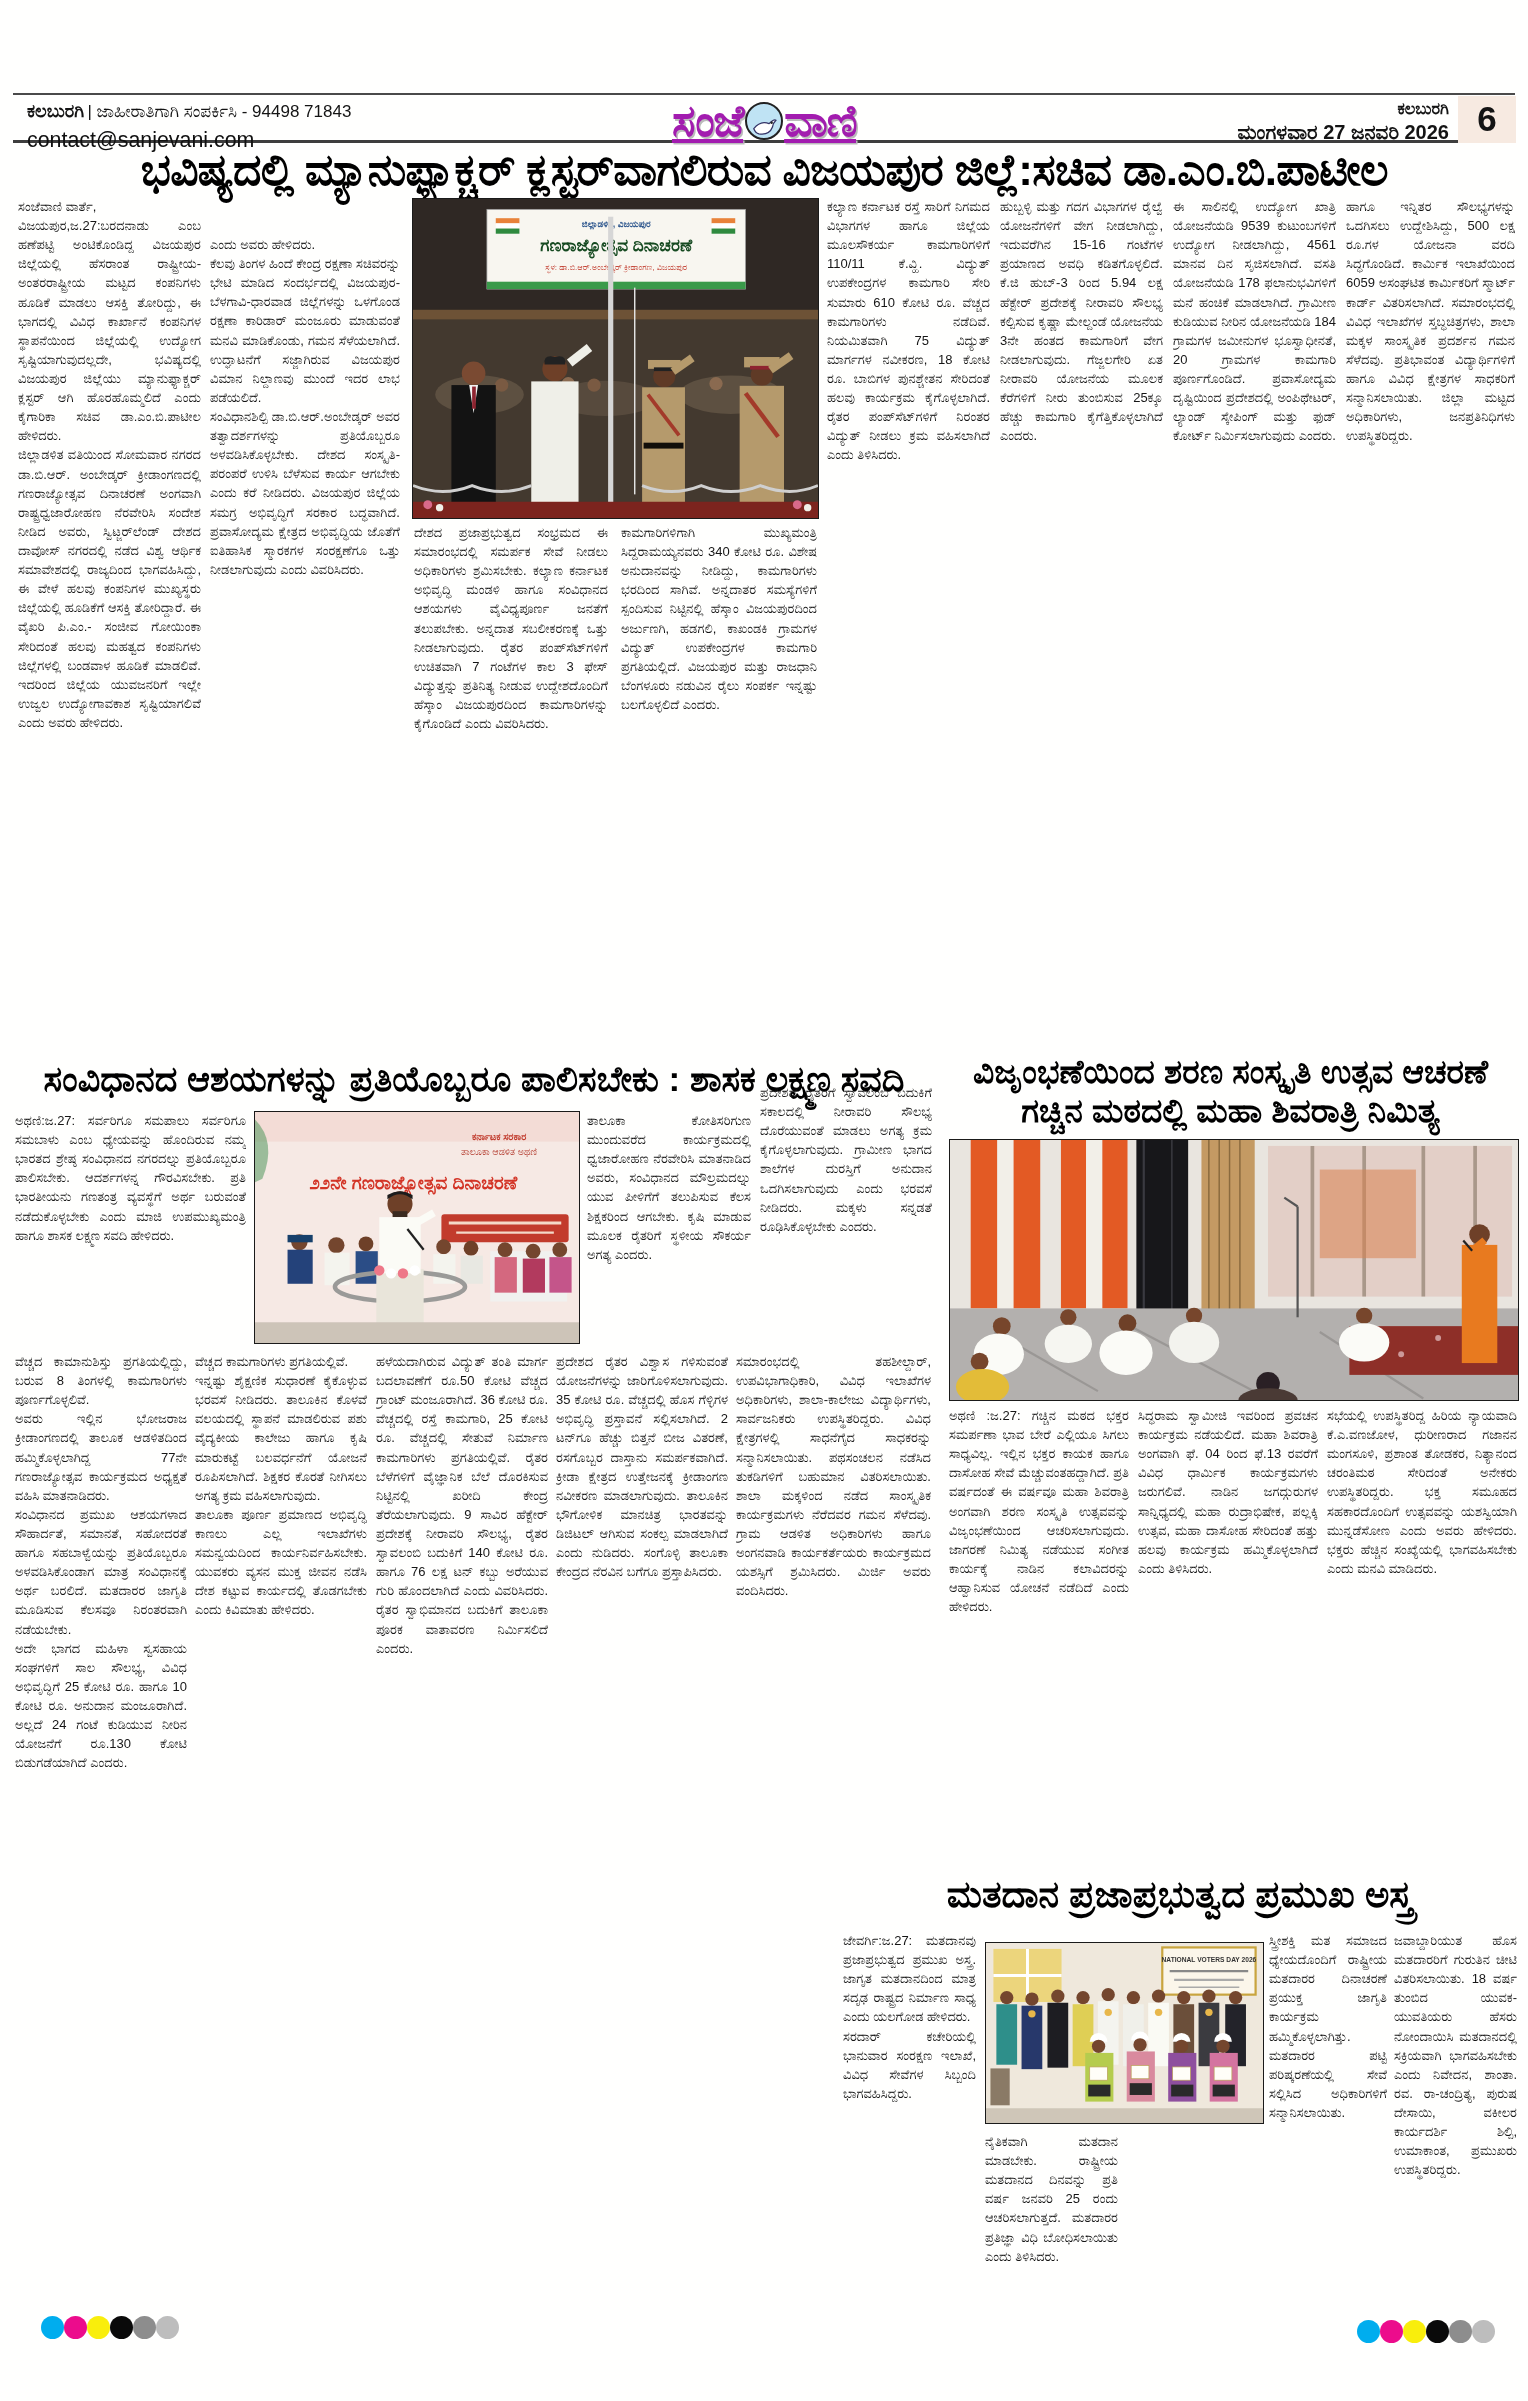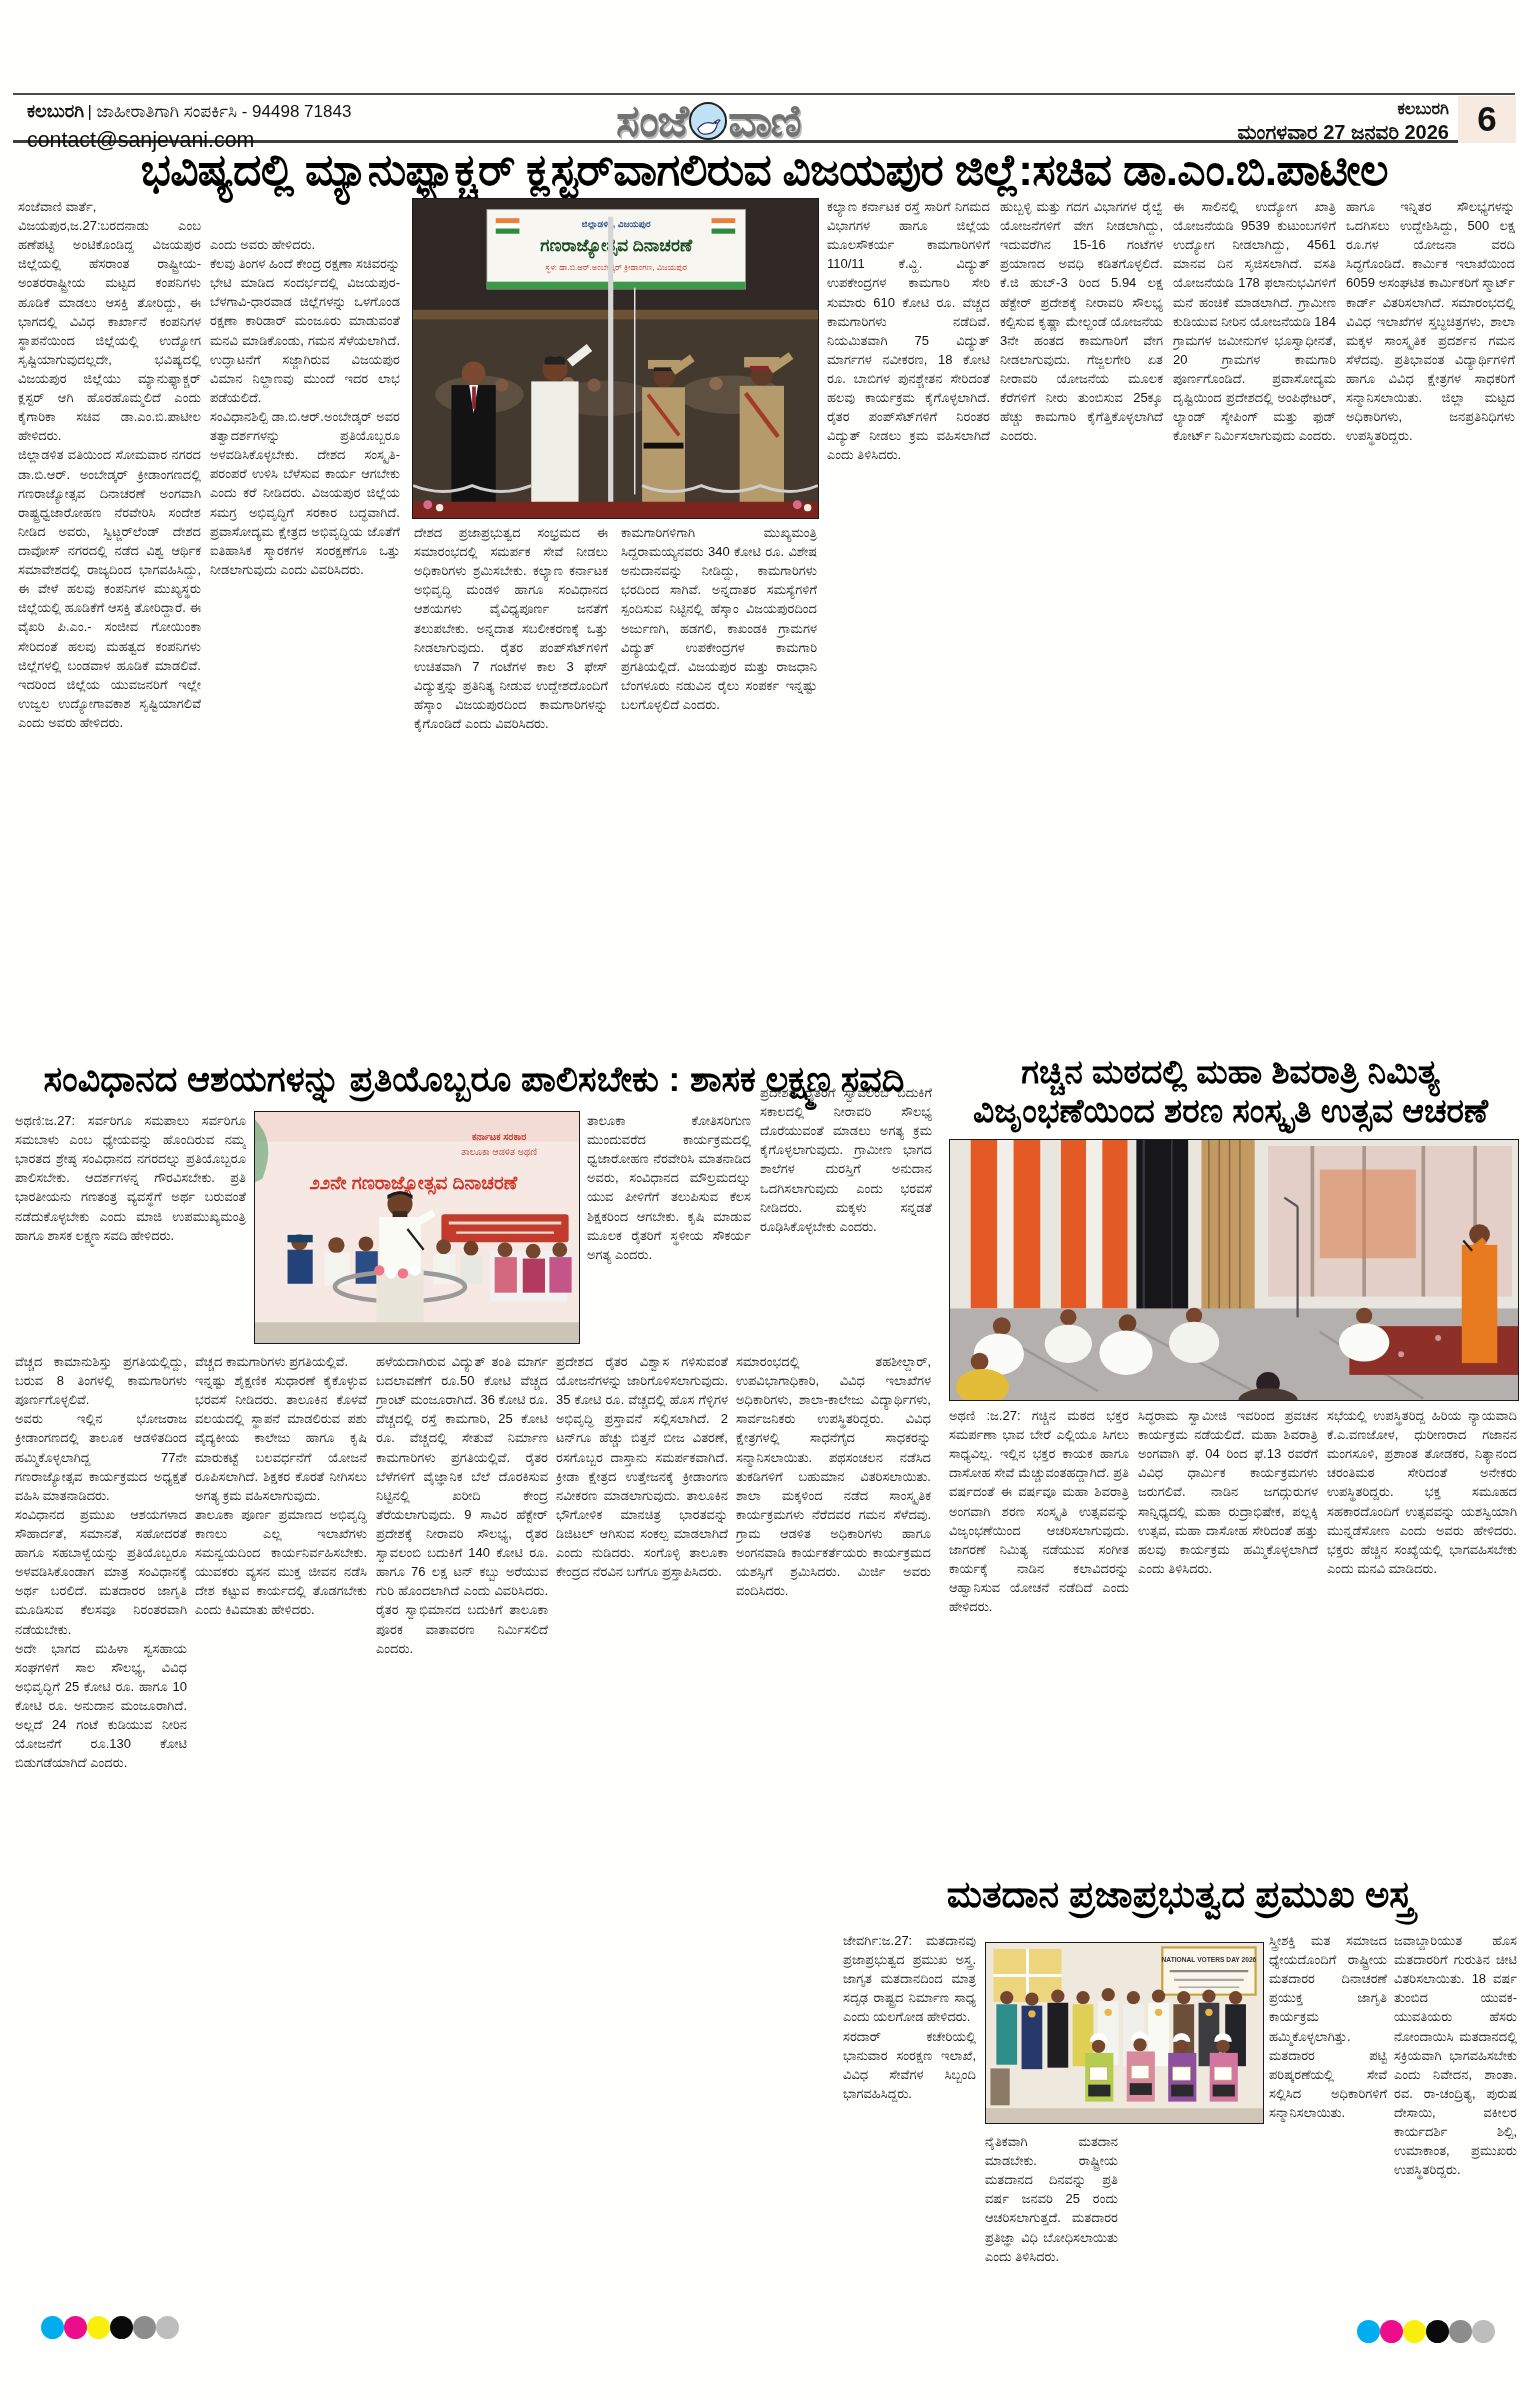--- a/index.html
+++ b/index.html
@@ -4,22 +4,22 @@
 <style>
   html,body{margin:0;padding:0;background:#d9d9d9;}
   .sheet{position:relative;width:1528px;height:2401px;background:#fffffe;margin:0 auto;
          font-family:"Liberation Sans","DejaVu Sans",sans-serif;color:#141414;overflow:hidden;}
   .abs{position:absolute;}
   .rule{background:#4a4a4a;}
   .hdr-left{left:27px;top:101px;width:518px;}
   .hdr-city{font-weight:bold;font-size:18px;}
   .hdr-contact{font-size:17px;}
   .hdr-email{font-size:21.4px;margin-top:6px;color:#111;}
-  .masthead{left:616px;top:96px;width:296px;text-align:left;font-size:44px;font-weight:900;
-            letter-spacing:-1.5px;color:#737373;text-shadow:1.5px 1.5px 0 #bbb;white-space:nowrap;}
+  .masthead{left:616px;top:96px;width:296px;text-align:center;font-size:44px;font-weight:900;
+            letter-spacing:-1.5px;color:#a21caf;text-shadow:1.5px 1.5px 0 #bbb;white-space:nowrap;text-decoration:underline;}
   .mast-dove{display:inline-block;width:34px;height:34px;border-radius:50%;background:#bfe3f4;
              border:2.2px solid #222;vertical-align:middle;margin:0 1.5px;position:relative;top:-3px;}
   .hdr-right{left:1153px;top:99px;width:296px;text-align:right;}
   .hdr-ed-city{font-size:16.3px;font-weight:bold;}
   .hdr-date{font-size:20px;font-weight:bold;margin-top:3px;}
   .pagenum{left:1458px;top:96px;width:58px;height:47px;background:#f7eae1;
            font-size:35px;font-weight:900;text-align:center;line-height:46px;}
   .h1main{left:16.3px;top:145px;width:1496px;height:49px;font-size:44px;font-weight:900;
           text-align:center;white-space:nowrap;letter-spacing:-0.7px;color:#000000;}
   .h2{font-weight:900;text-align:center;color:#000;}
@@ -197,22 +197,22 @@
 ಸಂವಿಧಾನದ ಪ್ರಮುಖ ಆಶಯಗಳಾದ ಸೌಹಾರ್ದತೆ, ಸಮಾನತೆ, ಸಹೋದರತೆ ಹಾಗೂ ಸಹಬಾಳ್ವೆಯನ್ನು ಪ್ರತಿಯೊಬ್ಬರೂ ಅಳವಡಿಸಿಕೊಂಡಾಗ ಮಾತ್ರ ಸಂವಿಧಾನಕ್ಕೆ ಅರ್ಥ ಬರಲಿದೆ. ಮತದಾರರ ಜಾಗೃತಿ ಮೂಡಿಸುವ ಕೆಲಸವೂ ನಿರಂತರವಾಗಿ ನಡೆಯಬೇಕು.
 ಅದೇ ಭಾಗದ ಮಹಿಳಾ ಸ್ವಸಹಾಯ ಸಂಘಗಳಿಗೆ ಸಾಲ ಸೌಲಭ್ಯ, ವಿವಿಧ ಅಭಿವೃದ್ಧಿಗೆ 25 ಕೋಟಿ ರೂ. ಹಾಗೂ 10 ಕೋಟಿ ರೂ. ಅನುದಾನ ಮಂಜೂರಾಗಿದೆ. ಅಲ್ಲದೆ 24 ಗಂಟೆ ಕುಡಿಯುವ ನೀರಿನ ಯೋಜನೆಗೆ ರೂ.130 ಕೋಟಿ ಬಿಡುಗಡೆಯಾಗಿದೆ ಎಂದರು.</div>
   <div class="tcol" style="left:195px;top:1352px;width:172px;height:970px;">ವೆಚ್ಚದ ಕಾಮಗಾರಿಗಳು ಪ್ರಗತಿಯಲ್ಲಿವೆ.
 ಇನ್ನಷ್ಟು ಶೈಕ್ಷಣಿಕ ಸುಧಾರಣೆ ಕೈಕೊಳ್ಳುವ ಭರವಸೆ ನೀಡಿದರು. ತಾಲೂಕಿನ ಕೊಳವೆ ವಲಯದಲ್ಲಿ ಸ್ಥಾಪನೆ ಮಾಡಲಿರುವ ಪಶು ವೈದ್ಯಕೀಯ ಕಾಲೇಜು ಹಾಗೂ ಕೃಷಿ ಮಾರುಕಟ್ಟೆ ಬಲವರ್ಧನೆಗೆ ಯೋಜನೆ ರೂಪಿಸಲಾಗಿದೆ. ಶಿಕ್ಷಕರ ಕೊರತೆ ನೀಗಿಸಲು ಅಗತ್ಯ ಕ್ರಮ ವಹಿಸಲಾಗುವುದು.
 ತಾಲೂಕಾ ಪೂರ್ಣ ಪ್ರಮಾಣದ ಅಭಿವೃದ್ಧಿ ಕಾಣಲು ಎಲ್ಲ ಇಲಾಖೆಗಳು ಸಮನ್ವಯದಿಂದ ಕಾರ್ಯನಿರ್ವಹಿಸಬೇಕು. ಯುವಕರು ವ್ಯಸನ ಮುಕ್ತ ಜೀವನ ನಡೆಸಿ ದೇಶ ಕಟ್ಟುವ ಕಾರ್ಯದಲ್ಲಿ ತೊಡಗಬೇಕು ಎಂದು ಕಿವಿಮಾತು ಹೇಳಿದರು.</div>
   <div class="tcol" style="left:376px;top:1352px;width:172px;height:970px;">ಹಳೆಯದಾಗಿರುವ ವಿದ್ಯುತ್ ತಂತಿ ಮಾರ್ಗ ಬದಲಾವಣೆಗೆ ರೂ.50 ಕೋಟಿ ವೆಚ್ಚದ ಗ್ರಾಂಟ್ ಮಂಜೂರಾಗಿದೆ. 36 ಕೋಟಿ ರೂ. ವೆಚ್ಚದಲ್ಲಿ ರಸ್ತೆ ಕಾಮಗಾರಿ, 25 ಕೋಟಿ ರೂ. ವೆಚ್ಚದಲ್ಲಿ ಸೇತುವೆ ನಿರ್ಮಾಣ ಕಾಮಗಾರಿಗಳು ಪ್ರಗತಿಯಲ್ಲಿವೆ. ರೈತರ ಬೆಳೆಗಳಿಗೆ ವೈಜ್ಞಾನಿಕ ಬೆಲೆ ದೊರಕಿಸುವ ನಿಟ್ಟಿನಲ್ಲಿ ಖರೀದಿ ಕೇಂದ್ರ ತೆರೆಯಲಾಗುವುದು. 9 ಸಾವಿರ ಹೆಕ್ಟೇರ್ ಪ್ರದೇಶಕ್ಕೆ ನೀರಾವರಿ ಸೌಲಭ್ಯ, ರೈತರ ಸ್ವಾವಲಂಬಿ ಬದುಕಿಗೆ 140 ಕೋಟಿ ರೂ. ಹಾಗೂ 76 ಲಕ್ಷ ಟನ್ ಕಬ್ಬು ಅರೆಯುವ ಗುರಿ ಹೊಂದಲಾಗಿದೆ ಎಂದು ವಿವರಿಸಿದರು. ರೈತರ ಸ್ವಾಭಿಮಾನದ ಬದುಕಿಗೆ ತಾಲೂಕಾ ಪೂರಕ ವಾತಾವರಣ ನಿರ್ಮಿಸಲಿದೆ ಎಂದರು.</div>
   <div class="tcol" style="left:556px;top:1352px;width:172px;height:970px;">ಪ್ರದೇಶದ ರೈತರ ವಿಶ್ವಾಸ ಗಳಿಸುವಂತೆ ಯೋಜನೆಗಳನ್ನು ಜಾರಿಗೊಳಿಸಲಾಗುವುದು. 35 ಕೋಟಿ ರೂ. ವೆಚ್ಚದಲ್ಲಿ ಹೊಸ ಗೆಳ್ಳಿಗಳ ಅಭಿವೃದ್ಧಿ ಪ್ರಸ್ತಾವನೆ ಸಲ್ಲಿಸಲಾಗಿದೆ. 2 ಟನ್‌ಗೂ ಹೆಚ್ಚು ಬಿತ್ತನೆ ಬೀಜ ವಿತರಣೆ, ರಸಗೊಬ್ಬರ ದಾಸ್ತಾನು ಸಮರ್ಪಕವಾಗಿದೆ. ಕ್ರೀಡಾ ಕ್ಷೇತ್ರದ ಉತ್ತೇಜನಕ್ಕೆ ಕ್ರೀಡಾಂಗಣ ನವೀಕರಣ ಮಾಡಲಾಗುವುದು. ತಾಲೂಕಿನ ಭೌಗೋಳಿಕ ಮಾನಚಿತ್ರ ಭಾರತವನ್ನು ಡಿಜಿಟಲ್ ಆಗಿಸುವ ಸಂಕಲ್ಪ ಮಾಡಲಾಗಿದೆ ಎಂದು ನುಡಿದರು. ಸಂಗೊಳ್ಳಿ ತಾಲೂಕಾ ಕೇಂದ್ರದ ನೆರವಿನ ಬಗೆಗೂ ಪ್ರಸ್ತಾಪಿಸಿದರು.</div>
   <div class="tcol" style="left:736px;top:1352px;width:195px;height:497px;">ಸಮಾರಂಭದಲ್ಲಿ ತಹಶೀಲ್ದಾರ್, ಉಪವಿಭಾಗಾಧಿಕಾರಿ, ವಿವಿಧ ಇಲಾಖೆಗಳ ಅಧಿಕಾರಿಗಳು, ಶಾಲಾ-ಕಾಲೇಜು ವಿದ್ಯಾರ್ಥಿಗಳು, ಸಾರ್ವಜನಿಕರು ಉಪಸ್ಥಿತರಿದ್ದರು. ವಿವಿಧ ಕ್ಷೇತ್ರಗಳಲ್ಲಿ ಸಾಧನೆಗೈದ ಸಾಧಕರನ್ನು ಸನ್ಮಾನಿಸಲಾಯಿತು. ಪಥಸಂಚಲನ ನಡೆಸಿದ ತುಕಡಿಗಳಿಗೆ ಬಹುಮಾನ ವಿತರಿಸಲಾಯಿತು. ಶಾಲಾ ಮಕ್ಕಳಿಂದ ನಡೆದ ಸಾಂಸ್ಕೃತಿಕ ಕಾರ್ಯಕ್ರಮಗಳು ನೆರೆದವರ ಗಮನ ಸೆಳೆದವು. ಗ್ರಾಮ ಆಡಳಿತ ಅಧಿಕಾರಿಗಳು ಹಾಗೂ ಅಂಗನವಾಡಿ ಕಾರ್ಯಕರ್ತೆಯರು ಕಾರ್ಯಕ್ರಮದ ಯಶಸ್ಸಿಗೆ ಶ್ರಮಿಸಿದರು. ಮಿರ್ಜಿ ಅವರು ವಂದಿಸಿದರು.</div>
 
   <div class="abs h2" style="left:943px;top:1053px;width:575px;height:80px;font-size:33px;line-height:1.18;">
+    <div>ವಿಜೃಂಭಣೆಯಿಂದ ಶರಣ ಸಂಸ್ಕೃತಿ ಉತ್ಸವ ಆಚರಣೆ</div>
     <div>ಗಚ್ಚಿನ ಮಠದಲ್ಲಿ ಮಹಾ ಶಿವರಾತ್ರಿ ನಿಮಿತ್ಯ</div>
-    <div>ವಿಜೃಂಭಣೆಯಿಂದ ಶರಣ ಸಂಸ್ಕೃತಿ ಉತ್ಸವ ಆಚರಣೆ</div>
   </div>
 
   <div class="photo" style="left:949px;top:1139px;width:568px;height:260px;">
     <svg viewBox="0 0 768 352" preserveAspectRatio="none">
       <rect x="0" y="0" width="768" height="352" fill="#e9e5df"></rect>
       <rect x="28" y="0" width="36" height="228" fill="#e35a24"></rect>
         <rect x="64" y="0" width="22" height="228" fill="#f2efe8"></rect>
         <rect x="86" y="0" width="36" height="228" fill="#e35a24"></rect>
       <rect x="150" y="0" width="34" height="228" fill="#e35a24"></rect>
         <rect x="184" y="0" width="22" height="228" fill="#f2efe8"></rect>

